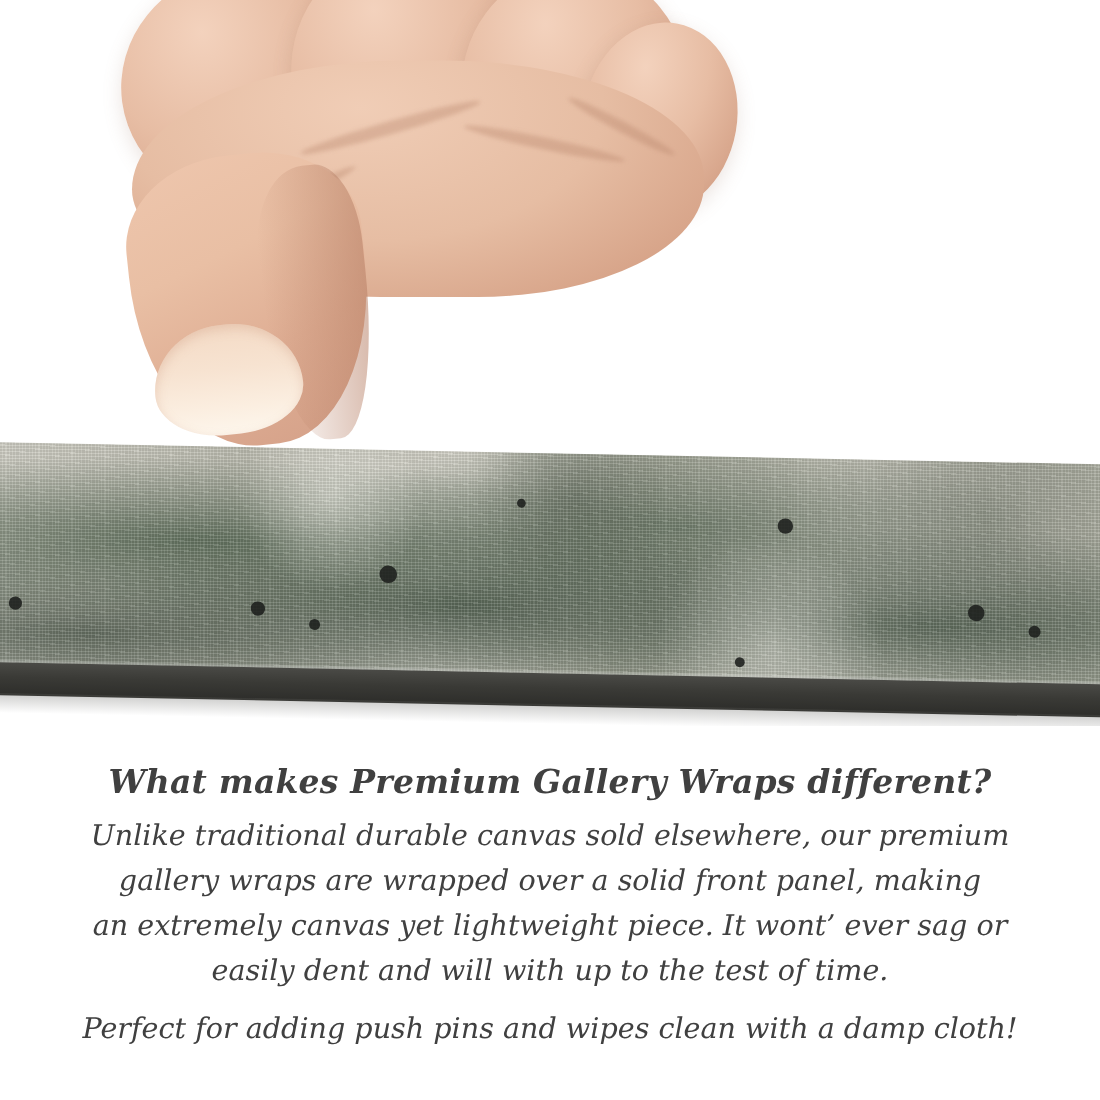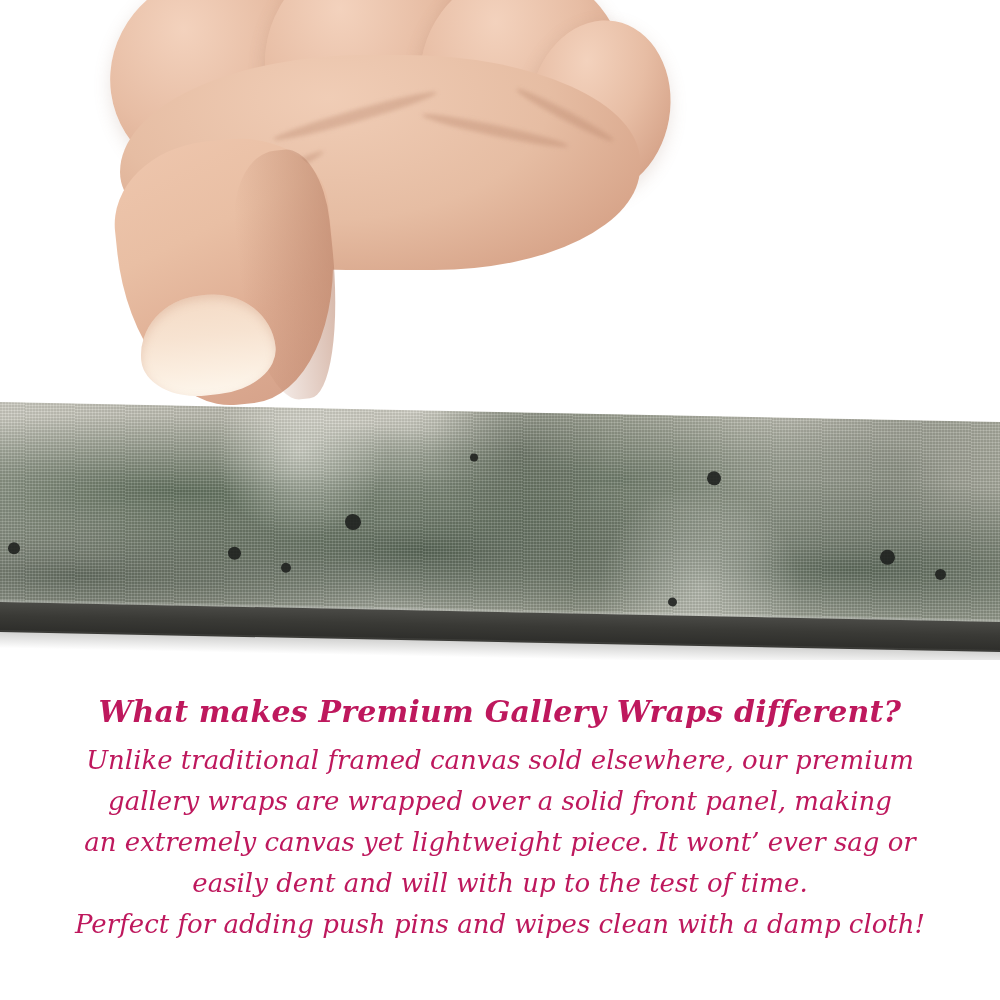--- a/index.html
+++ b/index.html
@@ -176,38 +176,38 @@
     transform-origin: left top;
   }
 
   
   .caption {
     position: absolute;
     left: 0;
     top: 690px;
     width: 1000px;
     text-align: center;
-    color: #be185d;
+    color: #404040;
     font-family: "DejaVu Serif", serif;
     font-style: italic;
   }
   .caption-heading {
     font-size: 30px;
     font-weight: bold;
     line-height: 1.45;
     margin: 0 0 6px 0;
     letter-spacing: 0.2px;
   }
   .caption-line {
     font-size: 26px;
     line-height: 1.58;
     margin: 0;
   }
   .caption-line.last {
-    margin-top: 0;
+    margin-top: 12px;
   }
 </style>
 </head>
 <body>
 
 <div class="page">
 
   <div class="photo">
 
     <div class="hand">
@@ -238,20 +238,20 @@
       <div class="speck" style="left:668px; top:182px; width:9px;  height:9px;"></div>
       <div class="speck" style="left:470px; top:42px;  width:8px;  height:8px;"></div>
     </div>
     <div class="strip-highlight"></div>
     <div class="strip-edge"></div>
     <div class="strip-shadow"></div>
   </div>
 
   <div class="caption">
     <p class="caption-heading">What makes Premium Gallery Wraps different?</p>
-    <p class="caption-line">Unlike traditional framed canvas sold elsewhere, our premium</p>
+    <p class="caption-line">Unlike traditional durable canvas sold elsewhere, our premium</p>
     <p class="caption-line">gallery wraps are wrapped over a solid front panel, making</p>
     <p class="caption-line">an extremely canvas yet lightweight piece. It wont’ ever sag or</p>
     <p class="caption-line">easily dent and will with up to the test of time.</p>
     <p class="caption-line last">Perfect for adding push pins and wipes clean with a damp cloth!</p>
   </div>
 
 </div>
 
 </body></html>

